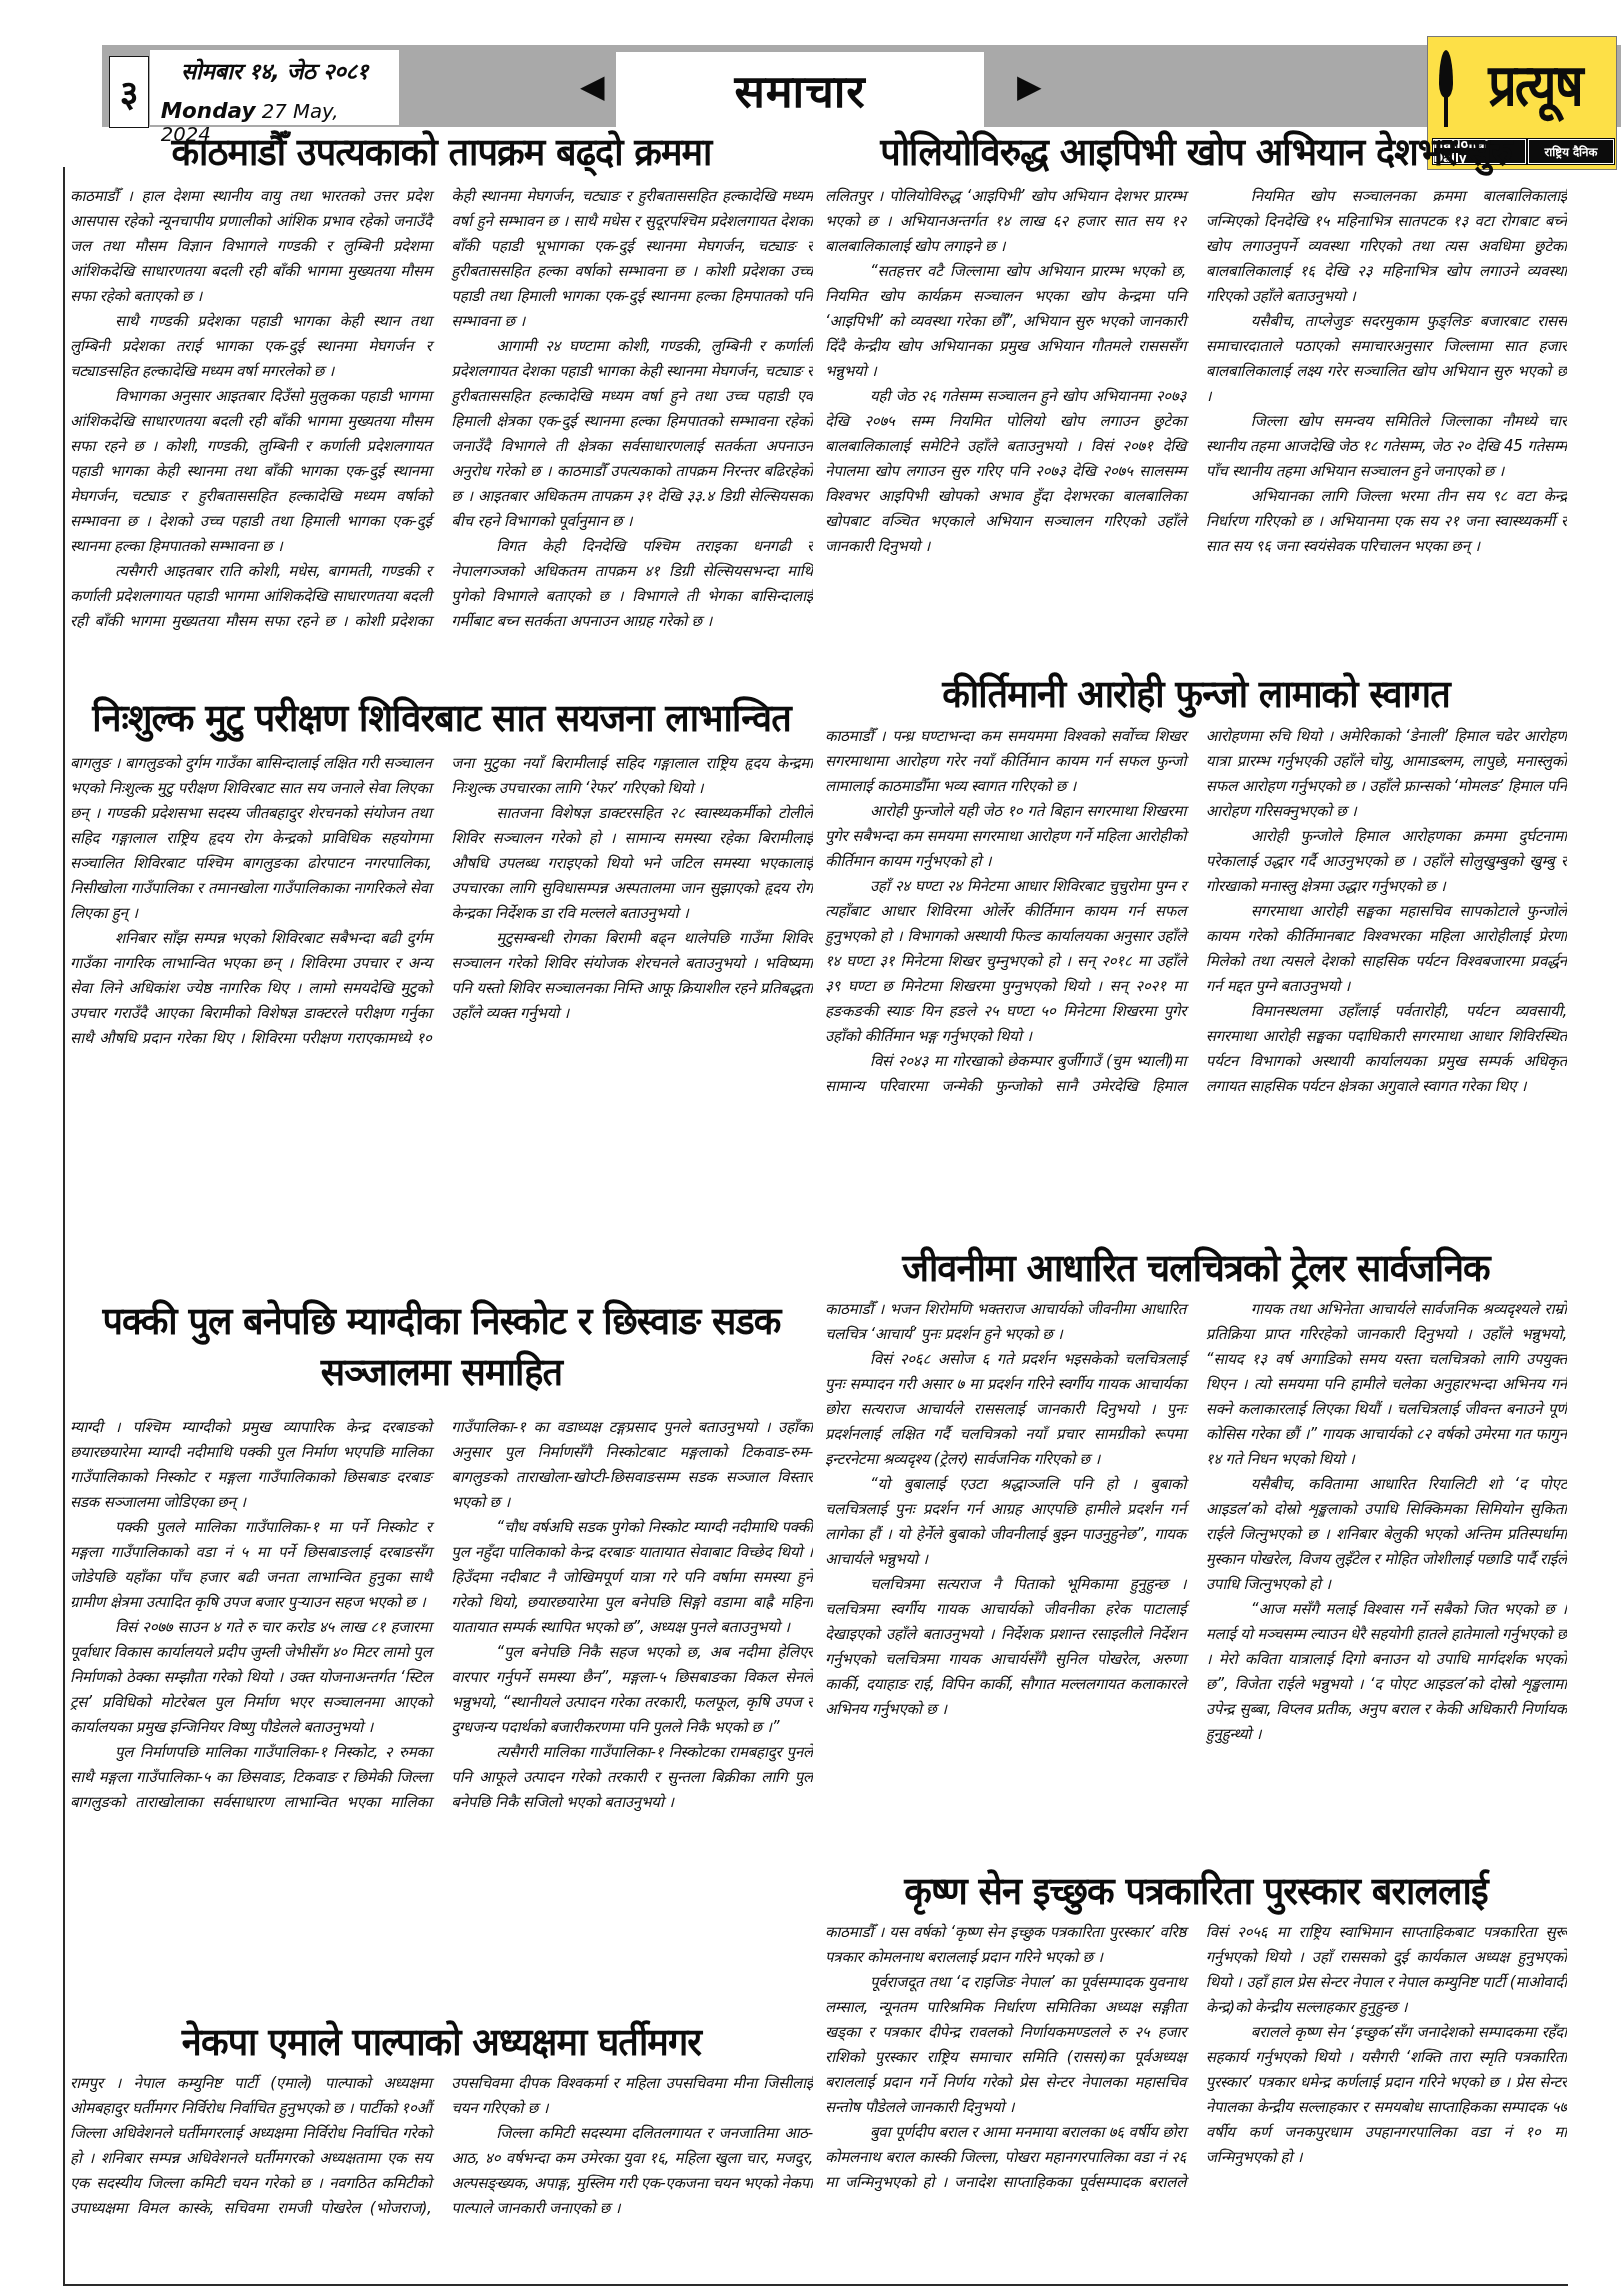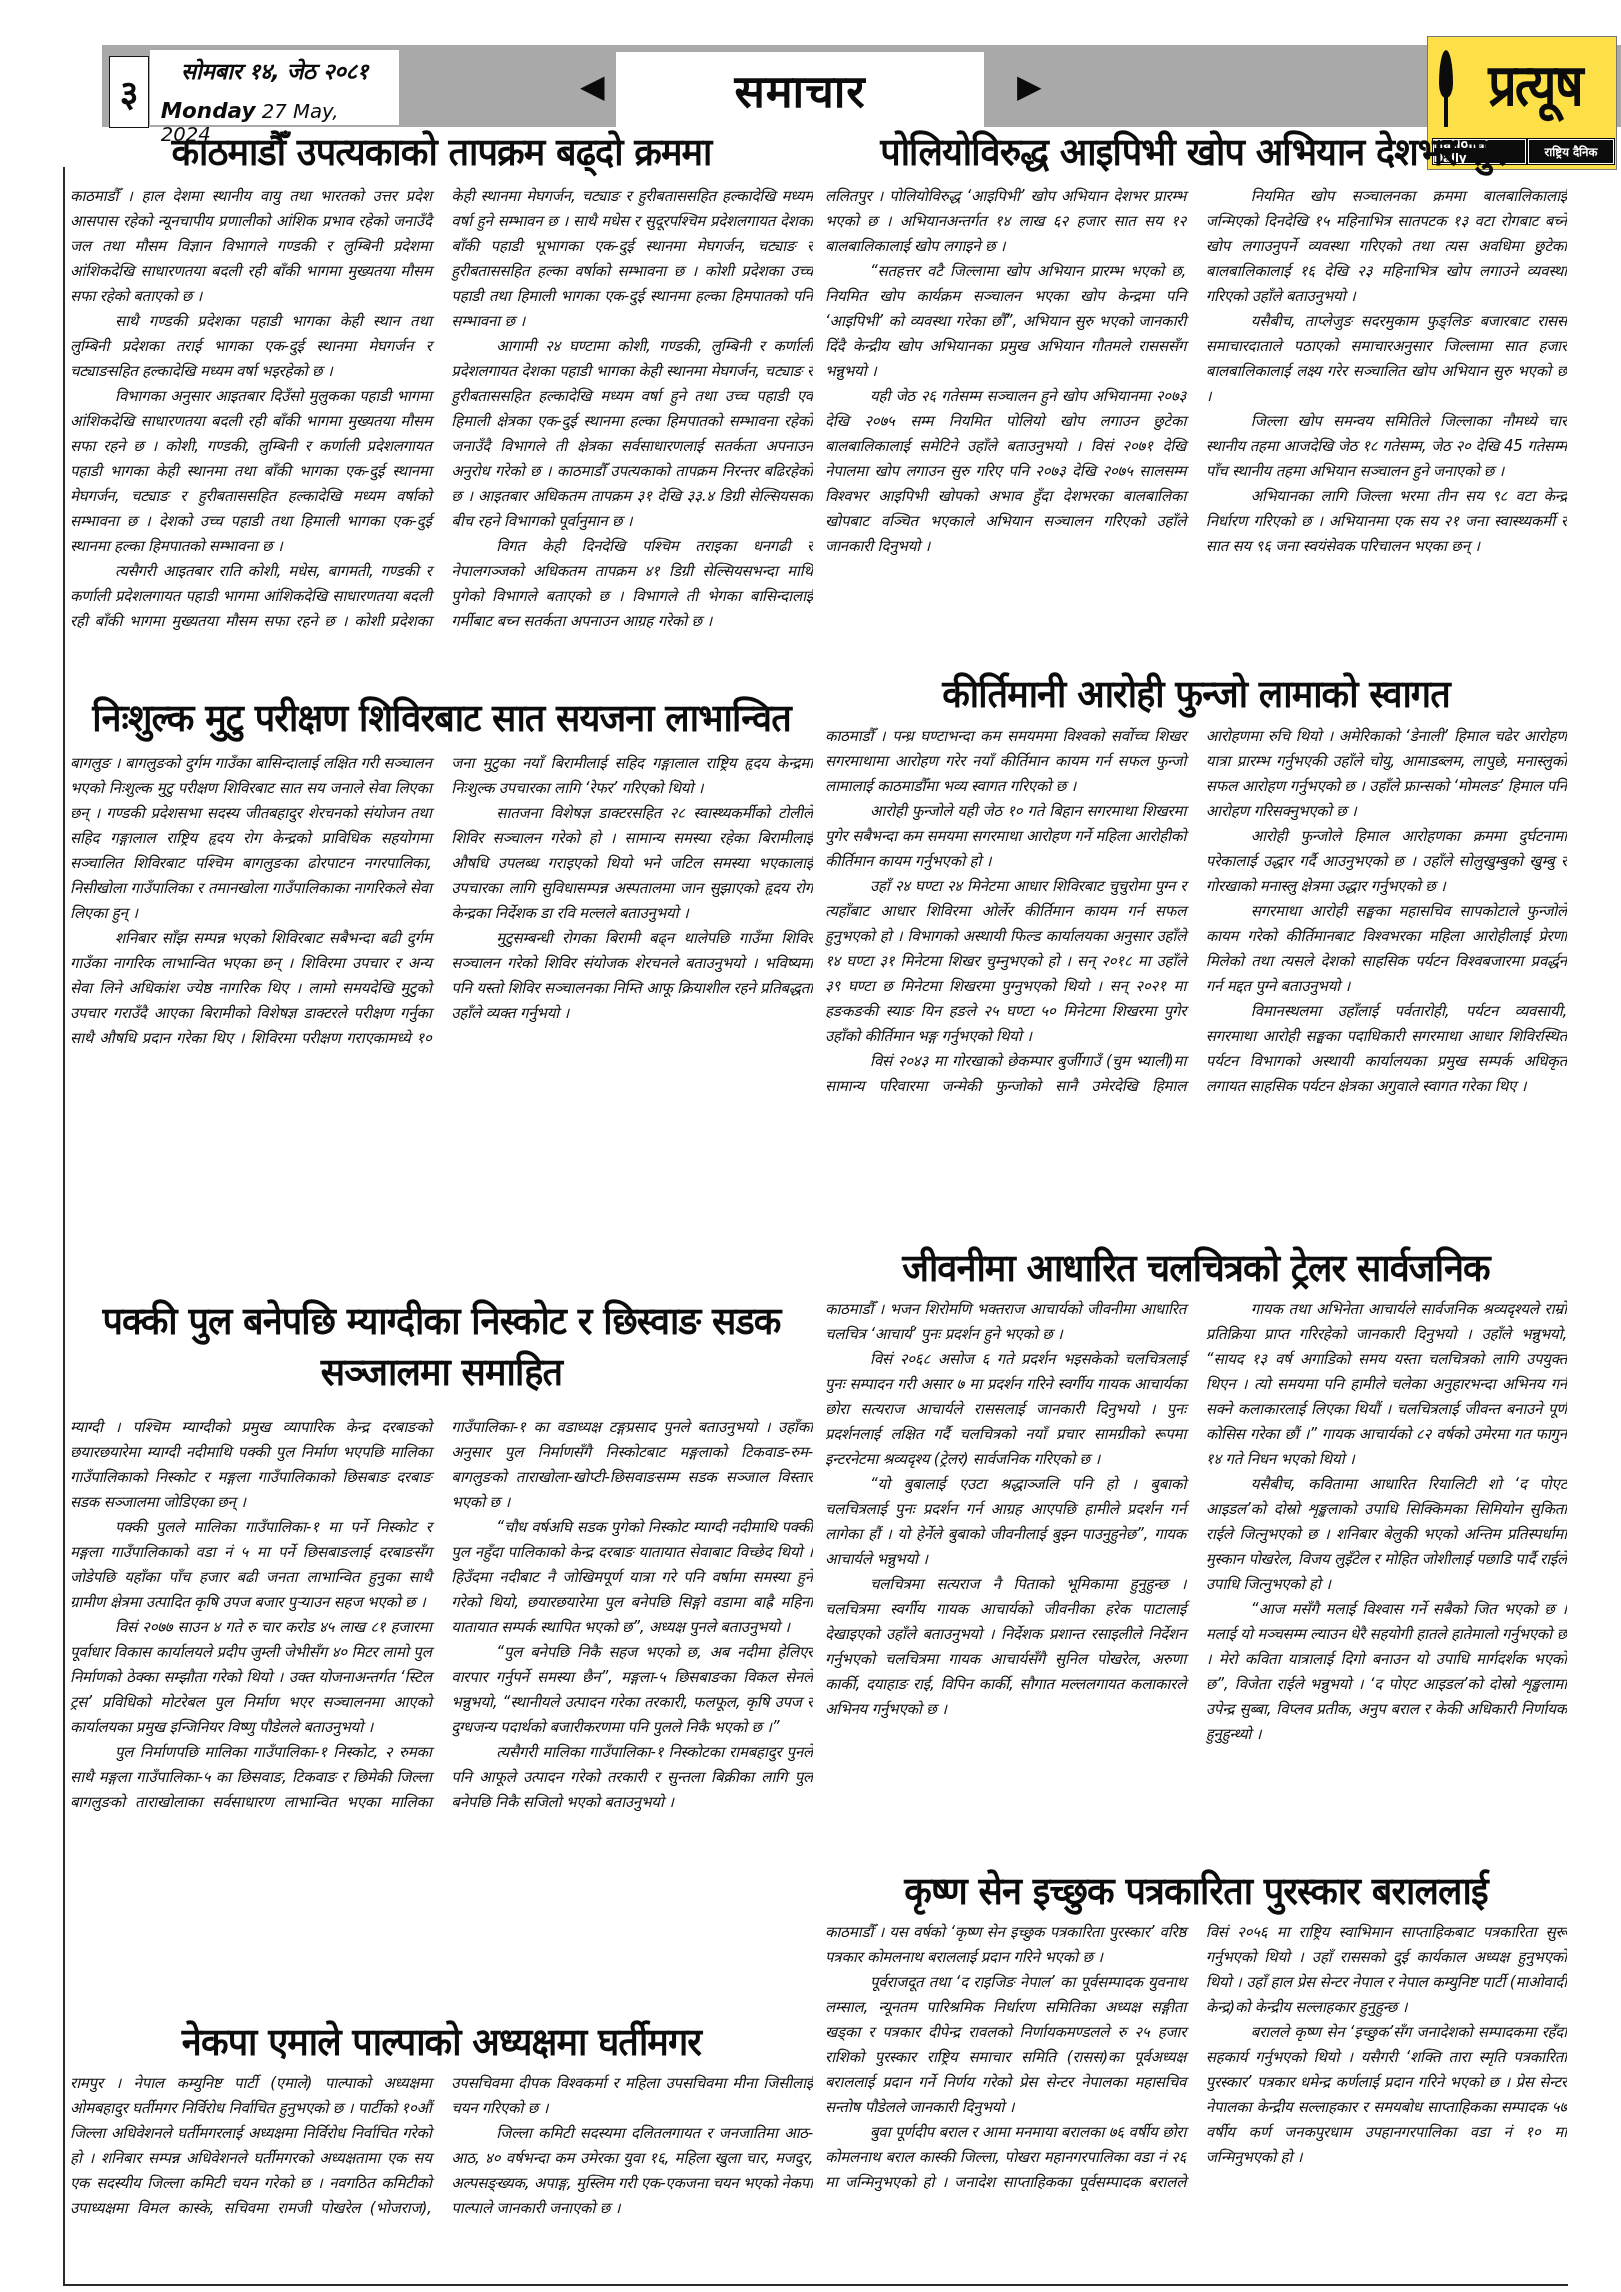--- a/index.html
+++ b/index.html
@@ -93,21 +93,21 @@
     <div class="ribbon left">National Daily</div>
     <div class="ribbon right">राष्ट्रिय दैनिक</div>
   </div>
 
   <div class="rule-left"></div>
   <div class="rule-bottom"></div>
 
   <div class="headline" id="weather-head">काठमाडौँ उपत्यकाको तापक्रम बढ्दो क्रममा</div>
   <div class="body" id="weather-body">
       <p>काठमाडौँ । हाल देशमा स्थानीय वायु तथा भारतको उत्तर प्रदेश आसपास रहेको न्यूनचापीय प्रणालीको आंशिक प्रभाव रहेको जनाउँदै जल तथा मौसम विज्ञान विभागले गण्डकी र लुम्बिनी प्रदेशमा आंशिकदेखि साधारणतया बदली रही बाँकी भागमा मुख्यतया मौसम सफा रहेको बताएको छ ।</p>
-      <p>साथै गण्डकी प्रदेशका पहाडी भागका केही स्थान तथा लुम्बिनी प्रदेशका तराई भागका एक-दुई स्थानमा मेघगर्जन र चट्याङसहित हल्कादेखि मध्यम वर्षा भइरहेको छ ।</p>
+      <p>साथै गण्डकी प्रदेशका पहाडी भागका केही स्थान तथा लुम्बिनी प्रदेशका तराई भागका एक-दुई स्थानमा मेघगर्जन र चट्याङसहित हल्कादेखि मध्यम वर्षा मगरलेको छ ।</p>
       <p>विभागका अनुसार आइतबार दिउँसो मुलुकका पहाडी भागमा आंशिकदेखि साधारणतया बदली रही बाँकी भागमा मुख्यतया मौसम सफा रहने छ । कोशी, गण्डकी, लुम्बिनी र कर्णाली प्रदेशलगायत पहाडी भागका केही स्थानमा तथा बाँकी भागका एक-दुई स्थानमा मेघगर्जन, चट्याङ र हुरीबताससहित हल्कादेखि मध्यम वर्षाको सम्भावना छ । देशको उच्च पहाडी तथा हिमाली भागका एक-दुई स्थानमा हल्का हिमपातको सम्भावना छ ।</p>
       <p>त्यसैगरी आइतबार राति कोशी, मधेस, बागमती, गण्डकी र कर्णाली प्रदेशलगायत पहाडी भागमा आंशिकदेखि साधारणतया बदली रही बाँकी भागमा मुख्यतया मौसम सफा रहने छ । कोशी प्रदेशका केही स्थानमा मेघगर्जन, चट्याङ र हुरीबताससहित हल्कादेखि मध्यम वर्षा हुने सम्भावन छ । साथै मधेस र सुदूरपश्चिम प्रदेशलगायत देशका बाँकी पहाडी भूभागका एक-दुई स्थानमा मेघगर्जन, चट्याङ र हुरीबताससहित हल्का वर्षाको सम्भावना छ । कोशी प्रदेशका उच्च पहाडी तथा हिमाली भागका एक-दुई स्थानमा हल्का हिमपातको पनि सम्भावना छ ।</p>
       <p>आगामी २४ घण्टामा कोशी, गण्डकी, लुम्बिनी र कर्णाली प्रदेशलगायत देशका पहाडी भागका केही स्थानमा मेघगर्जन, चट्याङ र हुरीबताससहित हल्कादेखि मध्यम वर्षा हुने तथा उच्च पहाडी एवं हिमाली क्षेत्रका एक-दुई स्थानमा हल्का हिमपातको सम्भावना रहेको जनाउँदै विभागले ती क्षेत्रका सर्वसाधारणलाई सतर्कता अपनाउन अनुरोध गरेको छ । काठमाडौँ उपत्यकाको तापक्रम निरन्तर बढिरहेको छ । आइतबार अधिकतम तापक्रम ३१ देखि ३३.४ डिग्री सेल्सियसका बीच रहने विभागको पूर्वानुमान छ ।</p>
       <p>विगत केही दिनदेखि पश्चिम तराइका धनगढी र नेपालगञ्जको अधिकतम तापक्रम ४१ डिग्री सेल्सियसभन्दा माथि पुगेको विभागले बताएको छ । विभागले ती भेगका बासिन्दालाई गर्मीबाट बच्न सतर्कता अपनाउन आग्रह गरेको छ ।</p>
     </div>
 
   <div class="headline" id="heart-head">निःशुल्क मुटु परीक्षण शिविरबाट सात सयजना लाभान्वित</div>
   <div class="body" id="heart-body">
       <p>बागलुङ । बागलुङको दुर्गम गाउँका बासिन्दालाई लक्षित गरी सञ्चालन भएको निःशुल्क मुटु परीक्षण शिविरबाट सात सय जनाले सेवा लिएका छन् । गण्डकी प्रदेशसभा सदस्य जीतबहादुर शेरचनको संयोजन तथा सहिद गङ्गालाल राष्ट्रिय हृदय रोग केन्द्रको प्राविधिक सहयोगमा सञ्चालित शिविरबाट पश्चिम बागलुङका ढोरपाटन नगरपालिका, निसीखोला गाउँपालिका र तमानखोला गाउँपालिकाका नागरिकले सेवा लिएका हुन् ।</p>
       <p>शनिबार साँझ सम्पन्न भएको शिविरबाट सबैभन्दा बढी दुर्गम गाउँका नागरिक लाभान्वित भएका छन् । शिविरमा उपचार र अन्य सेवा लिने अधिकांश ज्येष्ठ नागरिक थिए । लामो समयदेखि मुटुको उपचार गराउँदै आएका बिरामीको विशेषज्ञ डाक्टरले परीक्षण गर्नुका साथै औषधि प्रदान गरेका थिए । शिविरमा परीक्षण गराएकामध्ये १० जना मुटुका नयाँ बिरामीलाई सहिद गङ्गालाल राष्ट्रिय हृदय केन्द्रमा निःशुल्क उपचारका लागि ‘रेफर’ गरिएको थियो ।</p>

